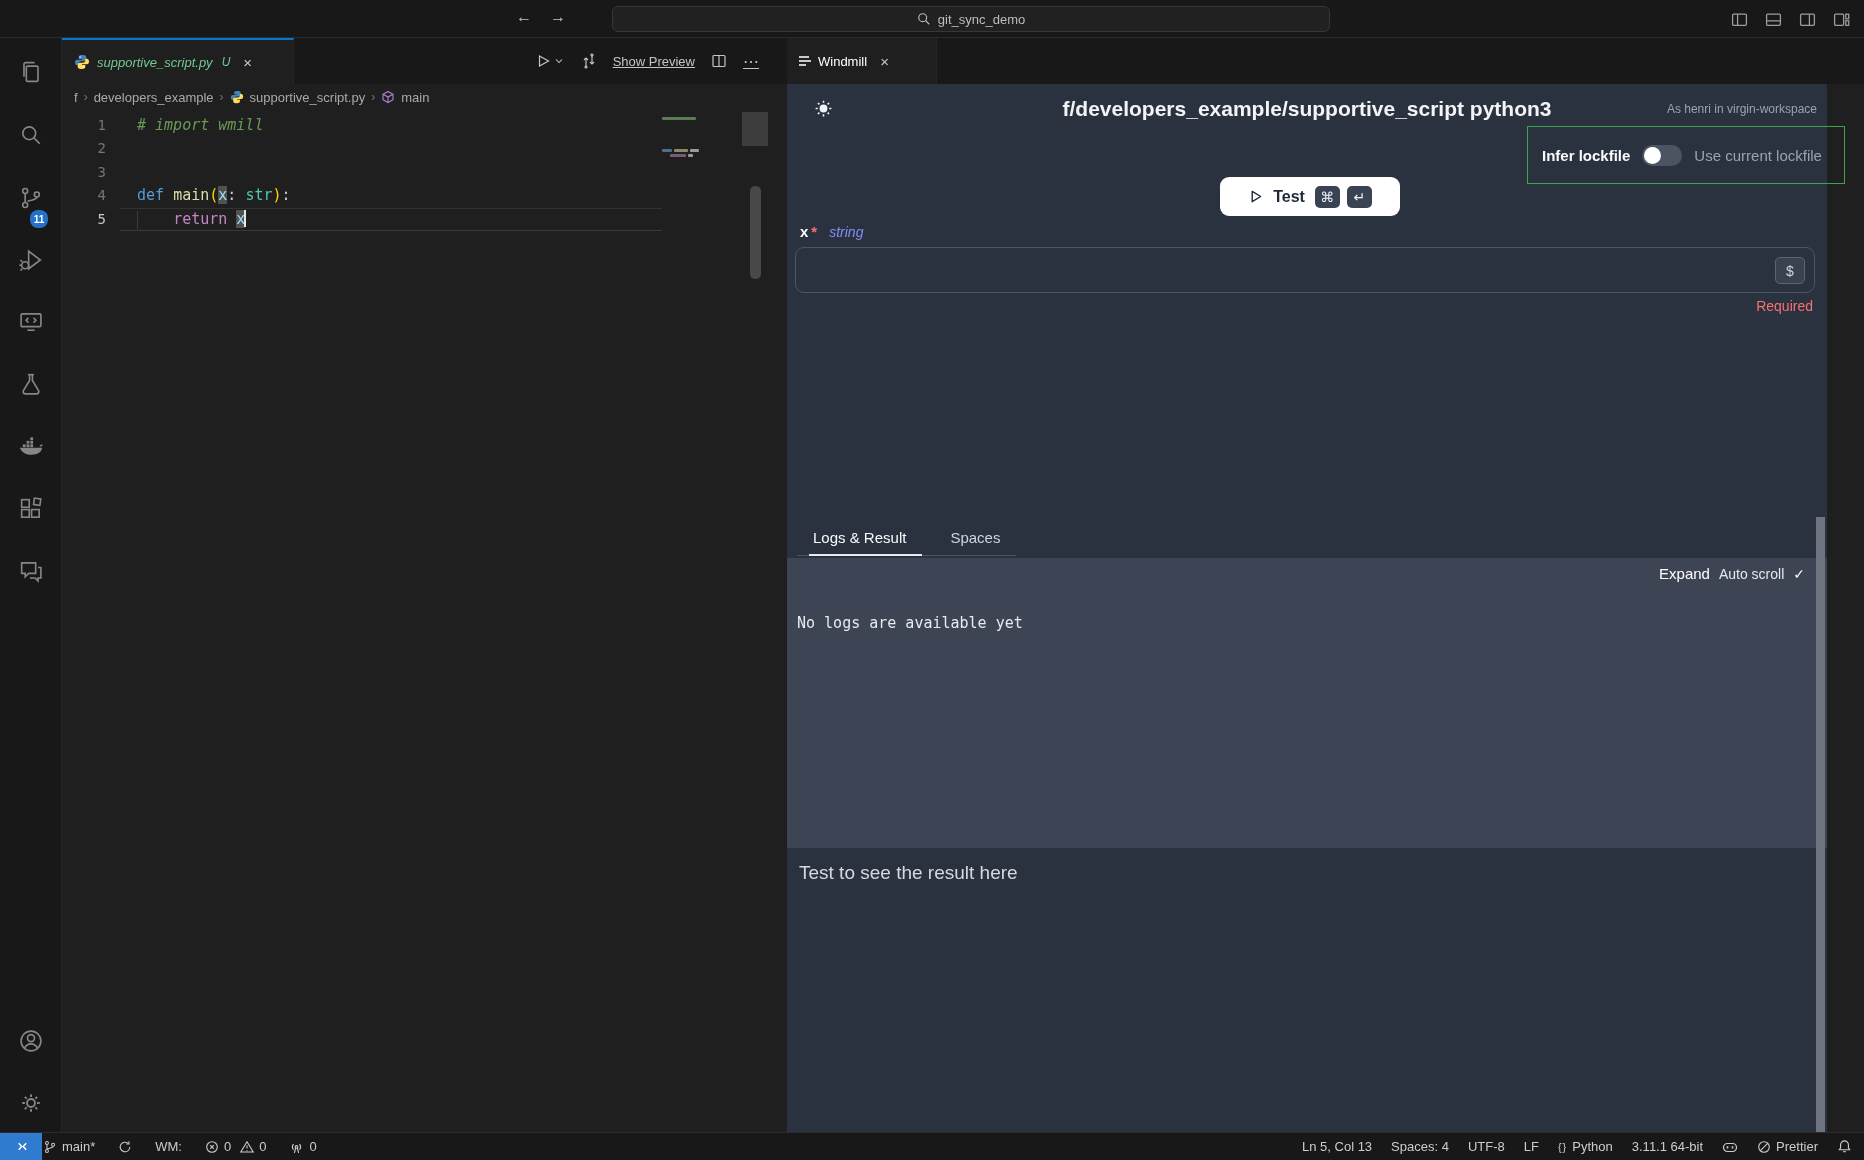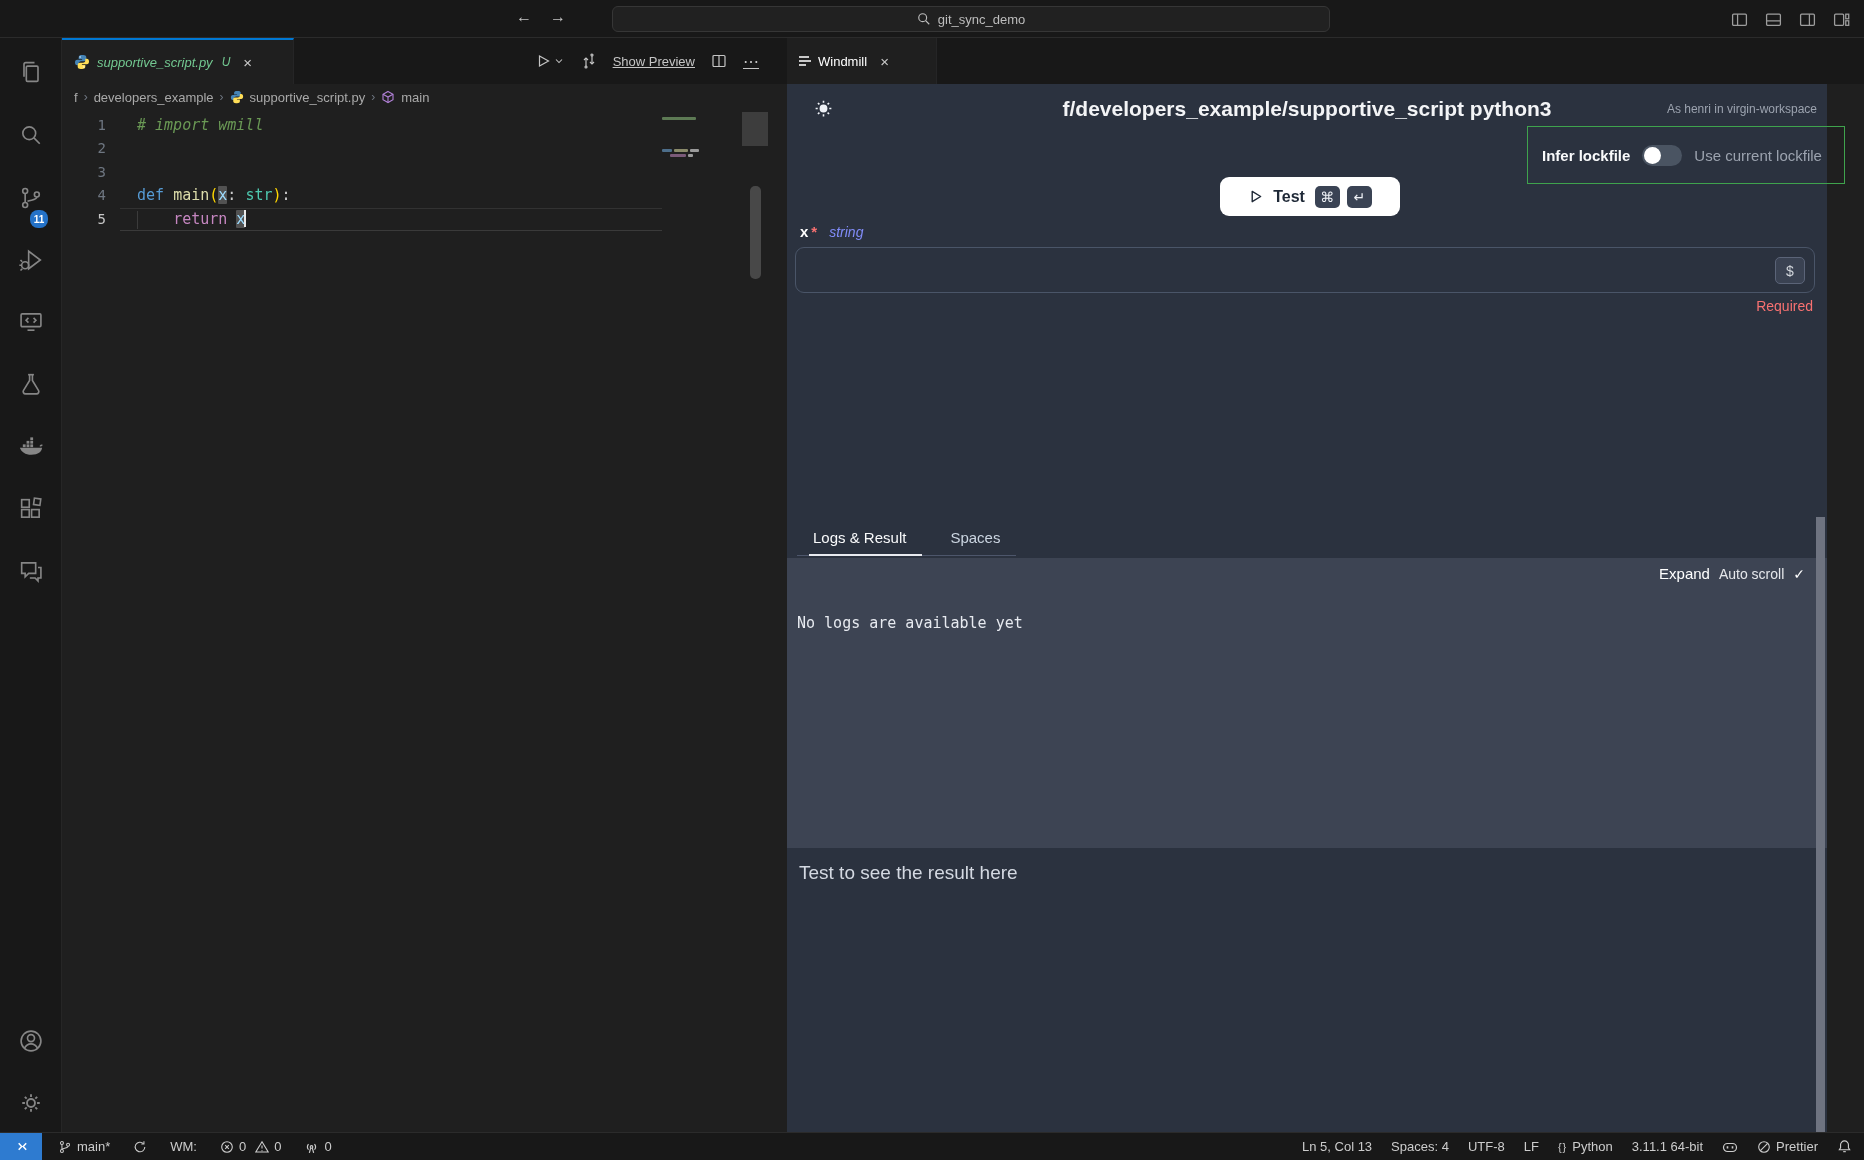--- a/index.html
+++ b/index.html
@@ -82,21 +82,21 @@
   .result-text { position:absolute; left:12px; top:14px; font-size:19px; color:#d4d9e2; }
   .wm-scrollbar { position:absolute; left:1029px; top:433px; width:9px; height:615px; background:#6e7380; }
 
   .wm-tab-icon { display:flex; flex-direction:column; gap:2.5px; width:12px; }
   .wm-tab-icon span { height:1.6px; background:#c9c9c9; }
 
   
   .statusbar { position:absolute; left:0; top:1132px; width:1864px; height:28px; background:#181818; border-top:1px solid #2b2b2b; display:flex; align-items:center; font-size:13px; color:#cccccc; }
   .remote { width:42px; height:100%; background:#2e7bd0; color:#fff; display:flex; align-items:center; justify-content:center; flex:none; }
   .sb-item { display:flex; align-items:center; gap:5px; white-space:nowrap; }
-  .sb-left { display:flex; align-items:center; gap:23px; padding-left:16px; }
+  .sb-left { display:flex; align-items:center; gap:23px; padding-left:1px; }
   .sb-right { margin-left:auto; display:flex; align-items:center; gap:19px; padding-right:12px; }
 
   .tab-filename { font-style:italic; font-size:13px; }
   .tab-u { font-style:italic; font-size:12px; margin-left:2px; }
 </style>
 </head>
 <body>
 
 <div id="app">
 

